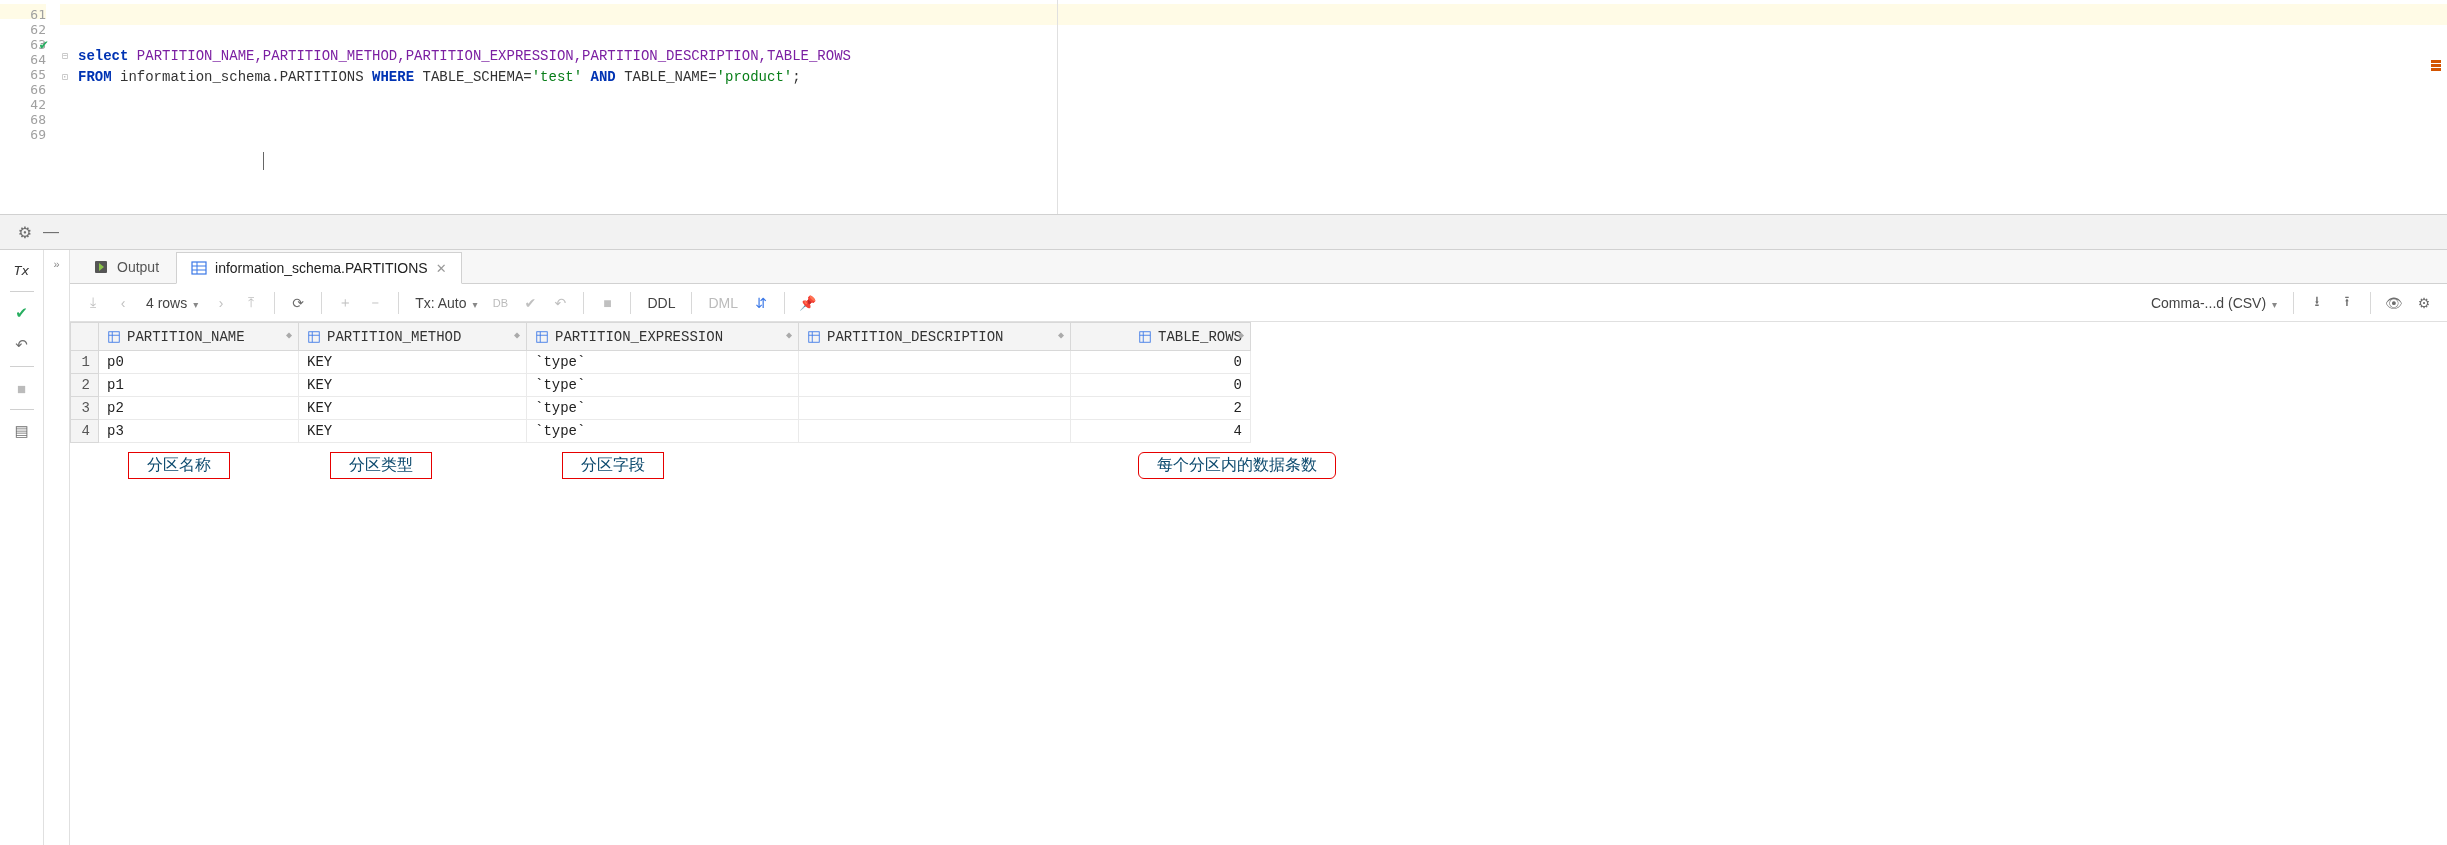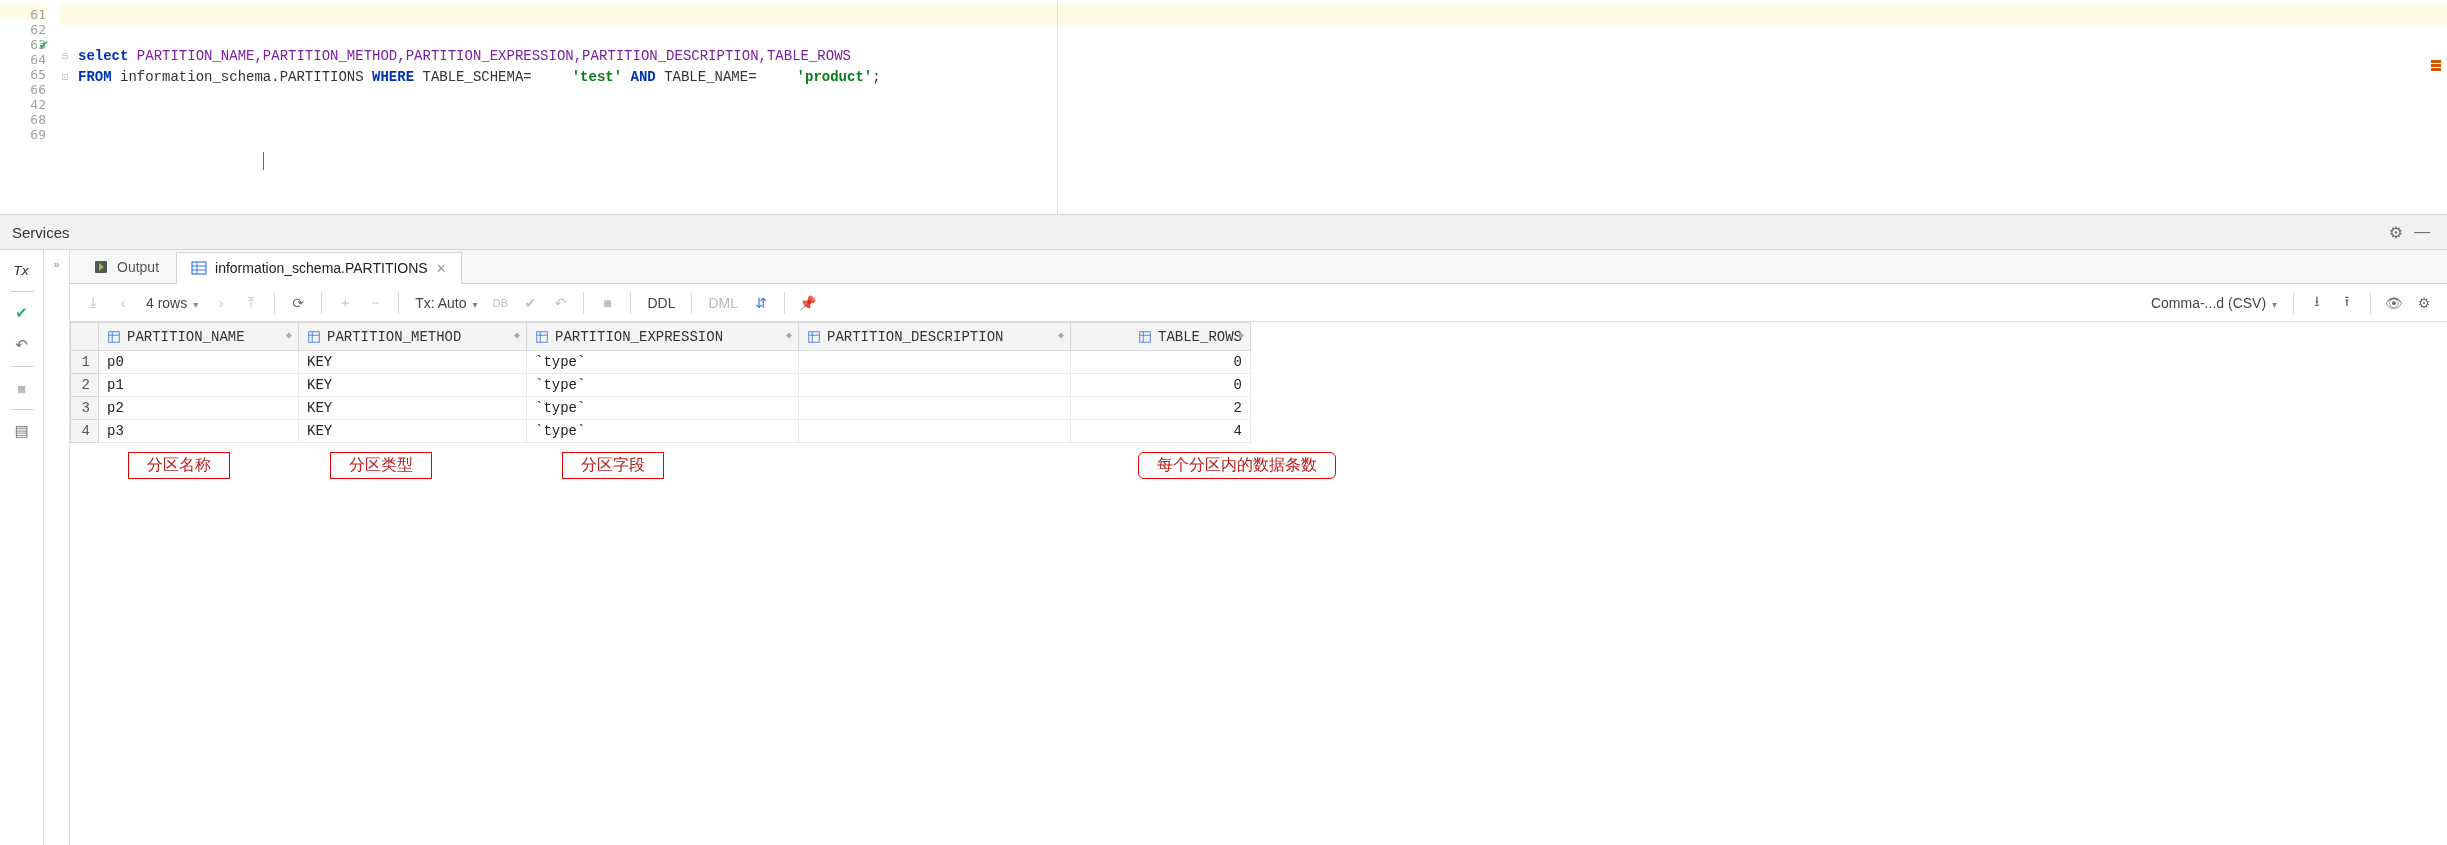--- a/index.html
+++ b/index.html
@@ -9,21 +9,21 @@
 .gutter .ln { height:15px; position:relative;}
 .gutter .hl { background:#fffbe6; }
 .gutter .check { color:#27ae60; font-size:14px; position:absolute; right:-2px; }
 .code { flex:1; font-family:Consolas,"Courier New",monospace; font-size:14px; padding-top:4px; line-height:21px; position:relative;}
 .code .line { height:21px; padding-left:18px; white-space:pre; }
 .code .line61 { background:#fffbe6; }
 .code .fold { position:absolute; left:2px; color:#bbb; font-size:10px; }
 .kw { color:#0033b3; font-weight:bold; }
 .col { color:#7b1fa2;margin-top:9px; }
 .id { color:#333; }
-.str { color:#067d17; font-weight:bold;margin-left:40px;}
+.str { color:#067d17; font-weight:normal;}
 .vline { position:absolute; left:997px; top:0; bottom:0; width:1px; background:#e0e0e0; }
 .errstrip { position:absolute; right:6px; top:60px; width:10px; height:30px; }
 .errstrip div { width:10px; height:3px; background:#d35400; margin-bottom:1px;}
 .cursor { display:inline-block; width:1px; height:18px; background:#666; vertical-align:middle;}
 
 .services-header { height:35px; background:#f2f2f2; border-bottom:1px solid #d1d1d1; display:flex; align-items:center; padding:0 12px; font-size:15px; color:#333;}
 .services-header .title { flex:1; }
 .services-header .icn { width:26px; text-align:center; color:#6e6e6e; font-size:16px; cursor:pointer;}
 
 .svc-body { display:flex; height:595px; }
@@ -57,21 +57,21 @@
 table.grid th { background:#f4f4f4; border:1px solid #d8d8d8; text-align:left; font-weight:normal; height:28px; position:relative; color:#333;}
 table.grid th .hdr { display:flex; align-items:center; padding:0 8px; gap:6px; height:100%;}
 table.grid th .sort { color:#aaa; font-size:10px; position:absolute; right:6px; top:6px;}
 table.grid td { border:1px solid #eaeaea; height:23px; padding:0 8px; color:#222;}
 table.grid td.num { text-align:right; }
 table.grid td.rownum { background:#f4f4f4; text-align:right; color:#555; width:28px; border-color:#d8d8d8;}
 table.grid td.null { color:#b0b0b0; font-style:italic;}
 th.rownum { width:28px; background:#f4f4f4;}
 .col-ic svg { width:14px; height:14px; vertical-align:middle;}
 
-.annot { position:absolute; border:1.5px solid #e60000; color:#b91c1c; font-size:16px; padding:2px 18px; background:transparent; font-family:"Microsoft YaHei",sans-serif;}
+.annot { position:absolute; border:1.5px solid #e60000; color:#0c4a6e; font-size:16px; padding:2px 18px; background:transparent; font-family:"Microsoft YaHei",sans-serif;}
 </style>
 </head>
 <body>
 
 <div class="editor-area">
   <div class="gutter">
     <div class="ln hl">61</div>
     <div class="ln">62</div>
     <div class="ln"><span>63</span><span class="check">✔</span></div>
     <div class="ln">64</div>
@@ -94,21 +94,20 @@
     <div class="line"> </div>
     <div class="errstrip">
         <div></div>
         <div></div>
         <div></div>
       </div>
   </div>
 </div>
 
 <div class="services-header">
-  <div class="title">Services</div>
   <div class="icn">⚙</div>
   <div class="icn">—</div>
 </div>
 
 <div class="svc-body">
   <div class="svc-left">
     <div class="btn tx">Tx</div>
     <div class="sep"></div>
     <div class="btn" style="color:#27ae60">✔</div>
     <div class="btn">↶</div>

